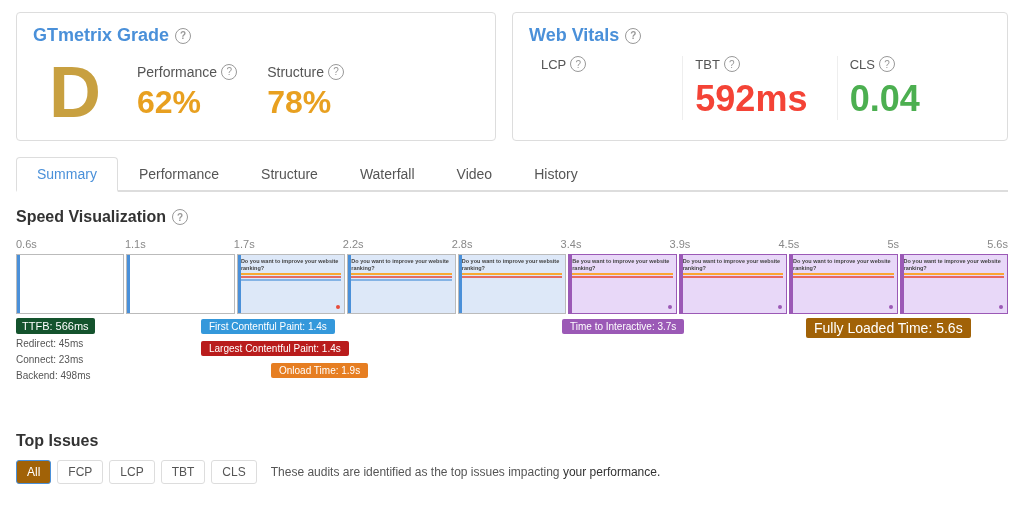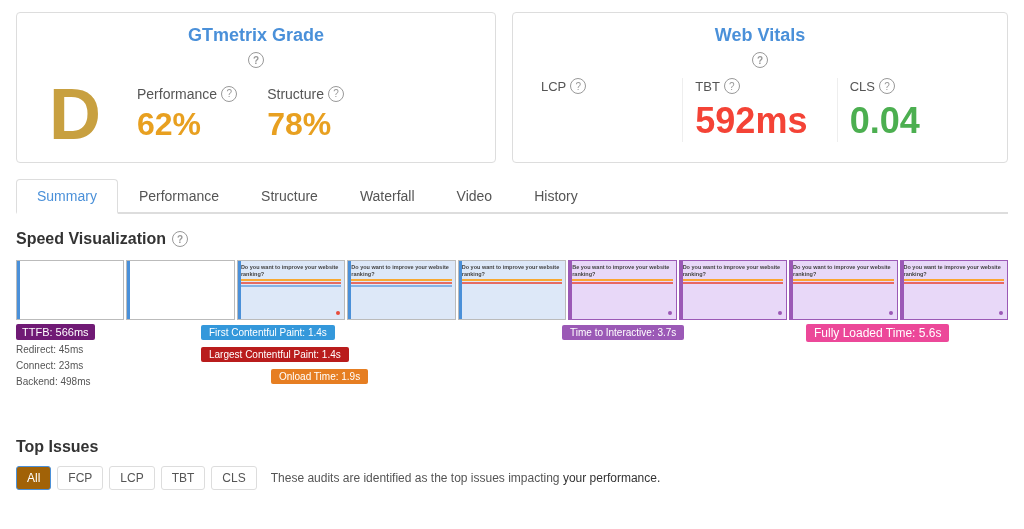--- a/index.html
+++ b/index.html
@@ -4,21 +4,21 @@
   <style>
     * { box-sizing: border-box; margin: 0; padding: 0; }
     body { font-family: Arial, sans-serif; background: #fff; color: #333; font-size: 13px; }
 
     .page-wrapper { padding: 12px 16px; max-width: 1024px; }
 
     
     .top-section { display: flex; gap: 16px; margin-bottom: 16px; }
 
     .gtmetrix-grade-box { border: 1px solid #ddd; border-radius: 4px; padding: 12px 16px; flex: 0 0 480px; }
-    .section-title { font-size: 18px; font-weight: bold; color: #4a90d9; margin-bottom: 10px; display: flex; align-items: center; gap: 6px; flex-direction: column; }
+    .section-title { font-size: 18px; font-weight: bold; color: #4a90d9; margin-bottom: 10px; display: flex; align-items: center; gap: 6px; }
     .help-icon { display: inline-flex; align-items: center; justify-content: center; width: 16px; height: 16px; border-radius: 50%; border: 1px solid #999; color: #999; font-size: 10px; cursor: pointer; }
 
     .grade-content { display: flex; align-items: center; gap: 20px; }
     .grade-letter { font-size: 72px; font-weight: bold; color: #c8a040; line-height: 1; padding: 0 16px; }
 
     .grade-scores { display: flex; gap: 30px; }
     .score-item { text-align: left; }
     .score-label { font-size: 14px; color: #555; margin-bottom: 4px; display: flex; align-items: center; gap: 4px; }
     .score-value-perf { font-size: 32px; font-weight: bold; color: #e8a020; }
     .score-value-struct { font-size: 32px; font-weight: bold; color: #e8a020; }
@@ -142,20 +142,32 @@
   </div>
 
   <div class="speed-viz-section">
     <div class="section-heading">
       <span>Speed Visualization</span>
       <span class="help-icon">?</span>
     </div>
 
     <div class="timeline-container">
 
+      <div class="timeline-ruler">
+        <span>0.6s</span>
+        <span>1.1s</span>
+        <span>1.7s</span>
+        <span>2.2s</span>
+        <span>2.8s</span>
+        <span>3.4s</span>
+        <span>3.9s</span>
+        <span>4.5s</span>
+        <span>5s</span>
+        <span>5.6s</span>
+      </div>
 
       <div class="screenshots-wrapper">
 
         <div class="scr" style="background:#fff;">
           <div style="position:absolute;left:0;top:0;bottom:0;width:3px;background:#4a90d9;"></div>
         </div>
 
         <div class="scr" style="background:#fff;">
           <div style="position:absolute;left:0;top:0;bottom:0;width:3px;background:#4a90d9;"></div>
         </div>
@@ -227,21 +239,21 @@
             <div class="scr-line"></div>
             <div class="scr-line2"></div>
           </div>
           <div class="scr-dot" style="background:#9b59b6;"></div>
         </div>
       </div>
 
       <div class="markers-area" style="position:relative; height: 90px; margin-top:4px;">
 
         <div style="position:absolute; left:0; top:0;">
-          <span style="background:#701a75;color:#fff;font-size:11px;padding:2px 6px;border-radius:2px;display:inline-block;">TTFB: 566ms</span>
+          <span style="background:#14532d;color:#fff;font-size:11px;padding:2px 6px;border-radius:2px;display:inline-block;">TTFB: 566ms</span>
           <div style="font-size:10px;color:#555;line-height:1.6;margin-top:2px;">
             <div>Redirect: 45ms</div>
             <div>Connect: 23ms</div>
             <div>Backend: 498ms</div>
           </div>
         </div>
 
         <div style="position:absolute; left:185px; top:0;">
           <span style="background:#3498db;color:#fff;font-size:10px;padding:2px 8px;border-radius:2px;display:inline-block;white-space:nowrap;">First Contentful Paint: 1.4s</span>
         </div>
@@ -252,21 +264,21 @@
 
         <div style="position:absolute; left:255px; top:44px;">
           <span style="background:#e67e22;color:#fff;font-size:10px;padding:2px 8px;border-radius:2px;display:inline-block;white-space:nowrap;">Onload Time: 1.9s</span>
         </div>
 
         <div style="position:absolute; left:546px; top:0;">
           <span style="background:#9b59b6;color:#fff;font-size:10px;padding:2px 8px;border-radius:2px;display:inline-block;white-space:nowrap;">Time to Interactive: 3.7s</span>
         </div>
 
         <div style="position:absolute; left:790px; top:0;">
-          <span style="background:#ec4899;color:#fff;font-size:12px;padding:2px 8px;border-radius:2px;display:inline-block;white-space:nowrap;">Fully Loaded Time: 5.6s</span>
+          <span style="background:#a16207;color:#fff;font-size:14px;padding:2px 8px;border-radius:2px;display:inline-block;white-space:nowrap;">Fully Loaded Time: 5.6s</span>
         </div>
       </div>
     </div>
   </div>
 
   <div class="top-issues-section">
     <div class="issues-heading">Top Issues</div>
     <div class="issues-filters">
       <button class="filter-btn active">All</button>
       <button class="filter-btn">FCP</button>

